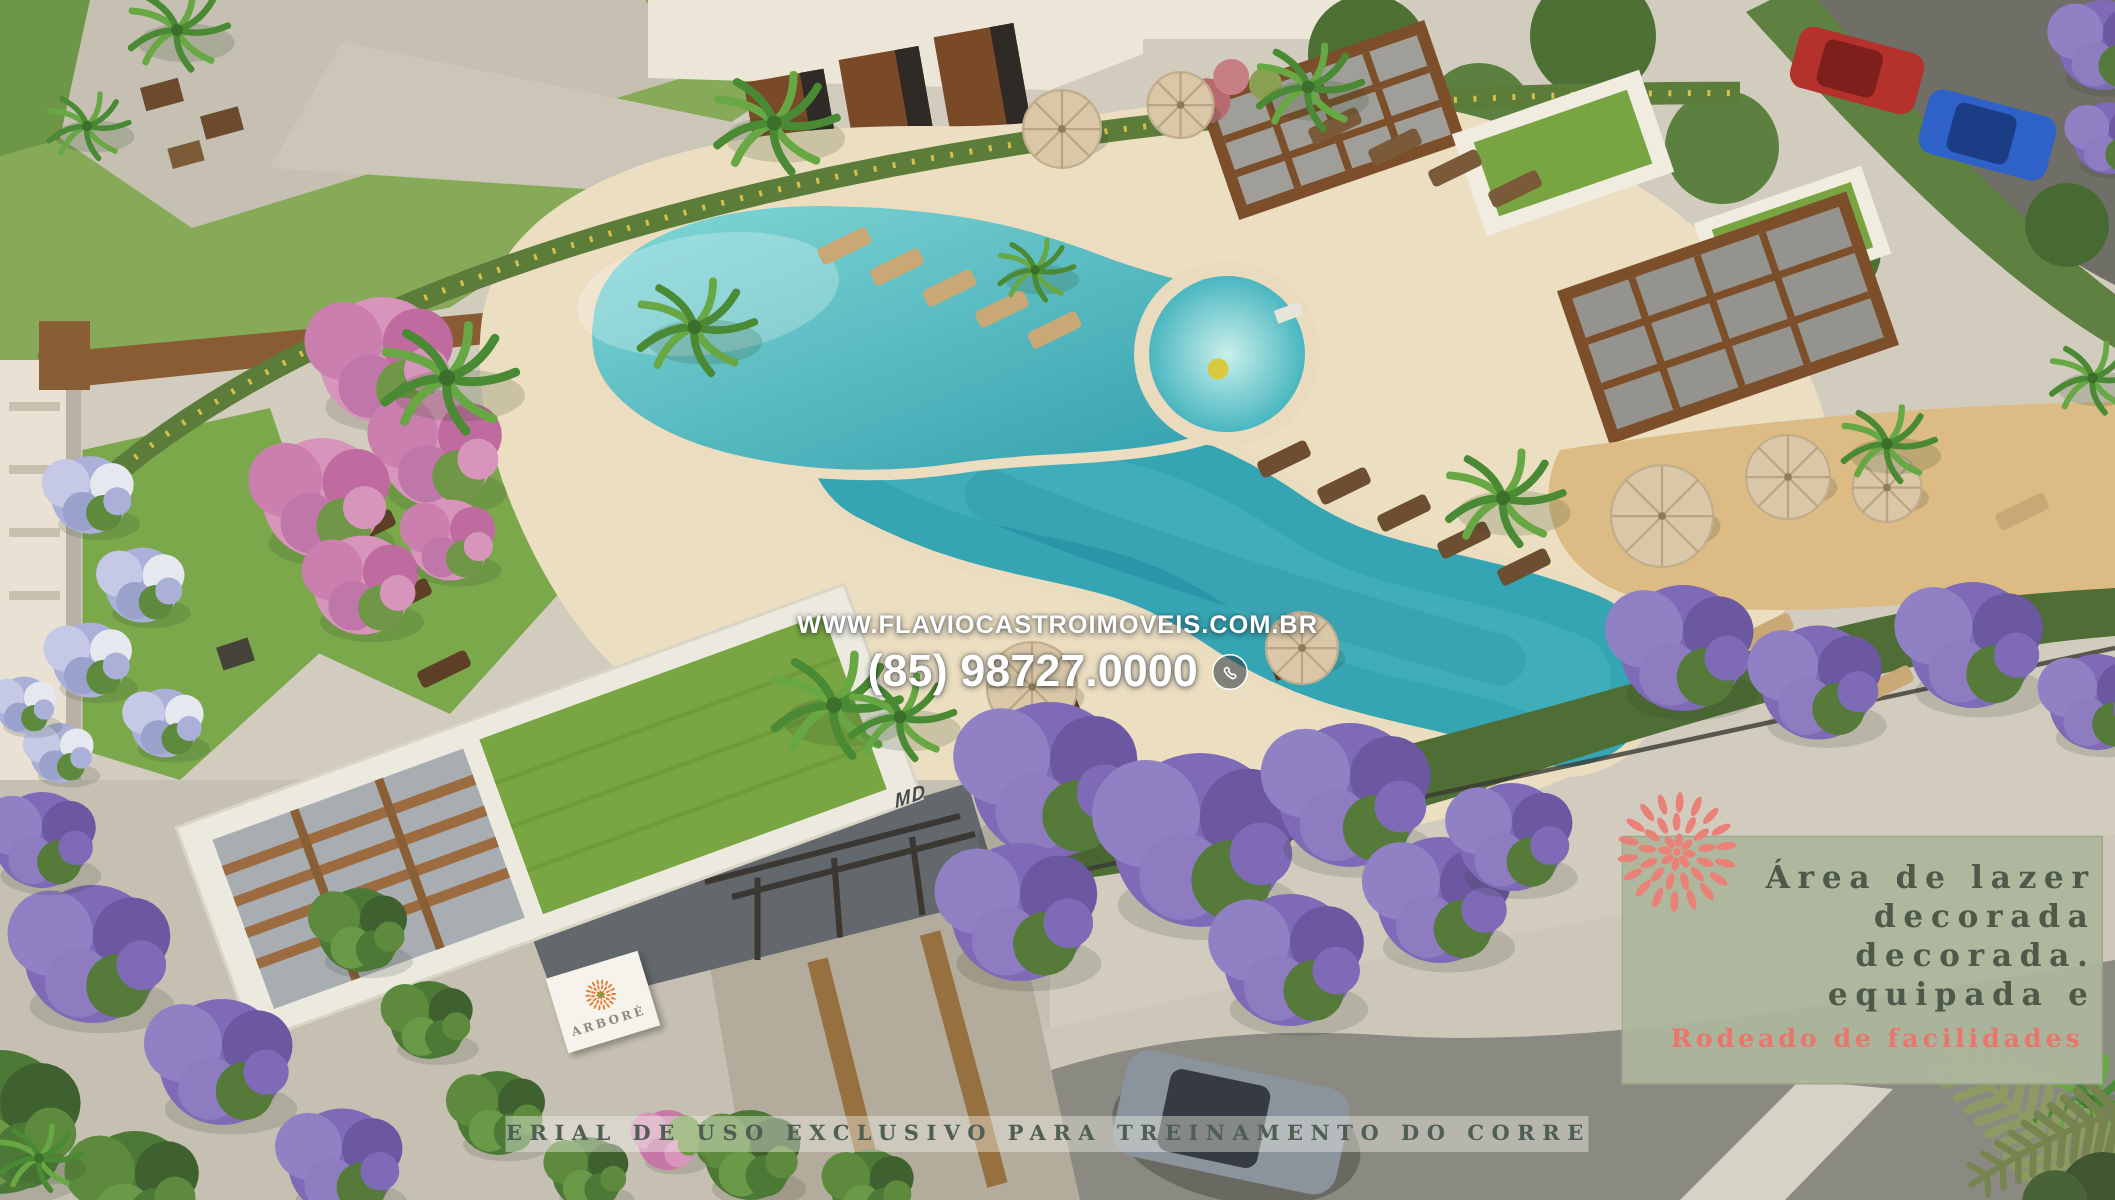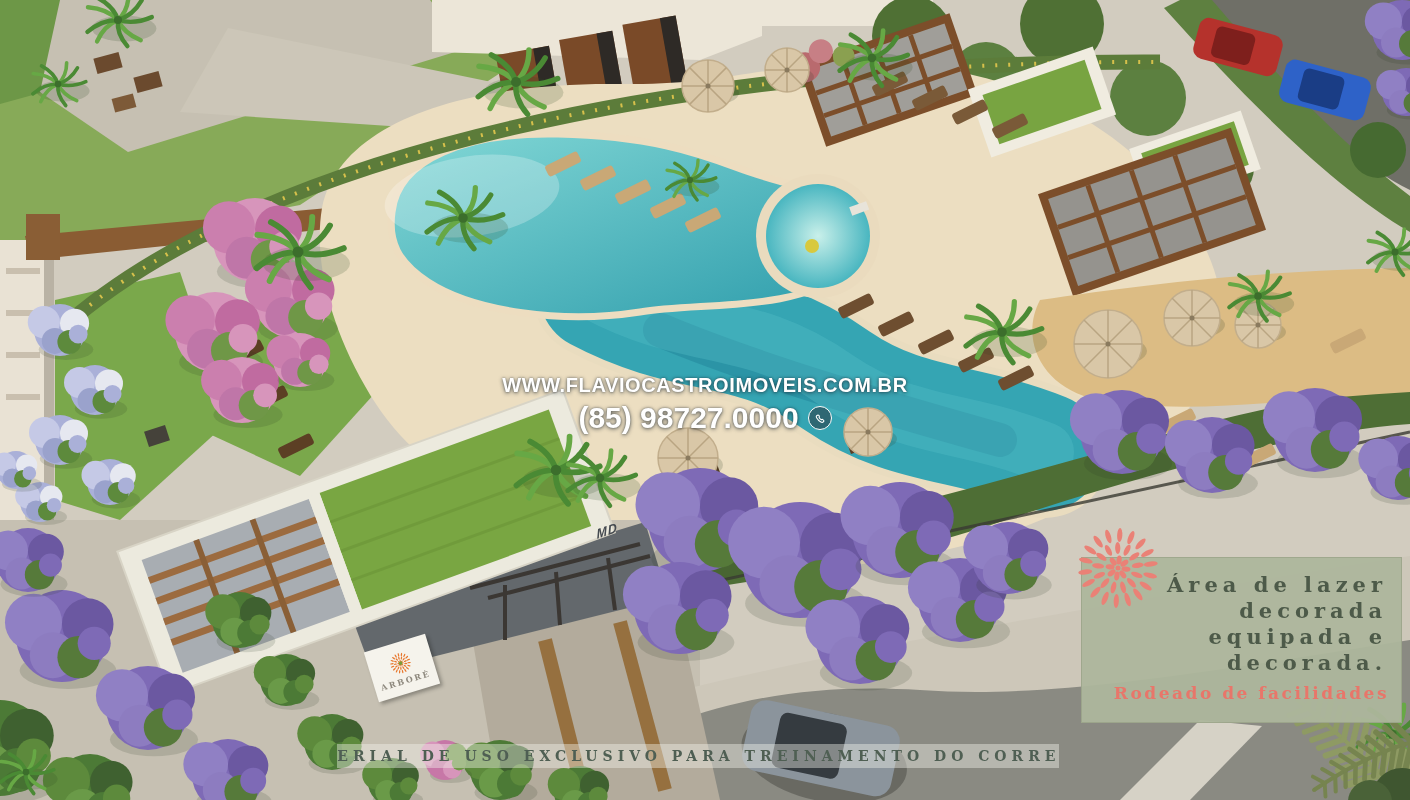--- a/index.html
+++ b/index.html
@@ -3,31 +3,31 @@
 <meta charset="utf-8">
 <style>
   html,body{margin:0;padding:0;background:#222;}
   .canvas{position:relative;width:1410px;height:800px;overflow:hidden;background:#d2ccbf;
           font-family:"Liberation Sans",sans-serif;}
   .canvas svg.scene{position:absolute;left:0;top:0;}
 
   
   .contact{position:absolute;left:0;right:0;top:374px;text-align:center;color:#fff;
            font-weight:bold;text-shadow:0 1px 4px rgba(25,35,45,.65),0 0 2px rgba(25,35,45,.5);}
-  .contact .url{font-size:20px;letter-spacing:.6px;}
+  .contact .url{font-size:17px;letter-spacing:.6px;margin-top:33px;}
   .contact .phone-row{margin-top:4px;font-size:30px;display:flex;justify-content:center;
            align-items:center;gap:9px;}
   .phone-badge{width:22px;height:22px;border-radius:50%;background:rgba(40,52,62,.55);
            border:1.5px solid #fff;display:inline-flex;align-items:center;justify-content:center;}
   .phone-badge svg{display:block;}
 
   
   .promo{position:absolute;left:1081px;top:557px;width:321px;height:166px;
          background:rgba(173,182,156,.96);box-shadow:inset 0 0 0 1px rgba(110,120,92,.25);}
-  .promo .lines{margin-top:15px;text-align:right;padding-right:15px;
+  .promo .lines{margin-top:15px;text-align:right;padding-right:5px;
          font-family:"DejaVu Serif","Liberation Serif",serif;font-weight:bold;
          font-size:21px;line-height:26px;letter-spacing:5px;color:#4d5a49;white-space:nowrap;}
   .promo .sub{margin-top:7px;text-align:right;padding-right:13px;
          font-family:"DejaVu Serif","Liberation Serif",serif;font-weight:bold;
          font-size:17px;letter-spacing:2.5px;color:#e8766a;white-space:nowrap;}
   .promo-star{position:absolute;left:1072px;top:522px;}
 
   
   .disclaimer{position:absolute;left:337px;top:744px;width:722px;height:24px;
          background:rgba(244,243,235,.42);display:flex;align-items:center;justify-content:center;
@@ -806,22 +806,22 @@
                  c-1.1,1.1 -2.9,1.3 -4.5,0.4 c-3.3,-1.9 -6.1,-4.7 -8,-8 c-0.9,-1.6 -0.7,-3.4 0.9,-4 Z" fill="none" stroke="#ffffff" stroke-width="2" stroke-linejoin="round"></path>
       </svg>
     </span>
   </div>
 </div>
 
 <div class="promo" style="background: rgba(173, 182, 156, 0.95);">
   <div class="lines" style="color: rgb(77, 90, 73);">
     <div>Área de lazer</div>
     <div>decorada</div>
+    <div>decorada.</div>
     <div>equipada e</div>
-    <div>decorada.</div>
   </div>
   <div class="sub" style="color: rgb(232, 118, 106);">Rodeado de facilidades</div>
 </div>
 <svg class="promo-star" id="promoStar" width="92" height="92" viewBox="0 0 92 92">
       <ellipse cx="53.92214454993256" cy="47.113384807680525" rx="4.5" ry="2.6" fill="#ea8176" transform="rotate(8 53.92214454993256 47.113384807680525)"></ellipse>
       <ellipse cx="50.81452018521639" cy="52.38908408037834" rx="4.5" ry="2.6" fill="#ea8176" transform="rotate(53 50.81452018521639 52.38908408037834)"></ellipse>
       <ellipse cx="44.886615192319475" cy="53.92214454993256" rx="4.5" ry="2.6" fill="#ea8176" transform="rotate(98 44.886615192319475 53.92214454993256)"></ellipse>
       <ellipse cx="39.610915919621654" cy="50.81452018521639" rx="4.5" ry="2.6" fill="#ea8176" transform="rotate(143 39.610915919621654 50.81452018521639)"></ellipse>
       <ellipse cx="38.07785545006744" cy="44.886615192319475" rx="4.5" ry="2.6" fill="#ea8176" transform="rotate(188 38.07785545006744 44.886615192319475)"></ellipse>
       <ellipse cx="41.18547981478361" cy="39.61091591962166" rx="4.5" ry="2.6" fill="#ea8176" transform="rotate(233 41.18547981478361 39.61091591962166)"></ellipse>

